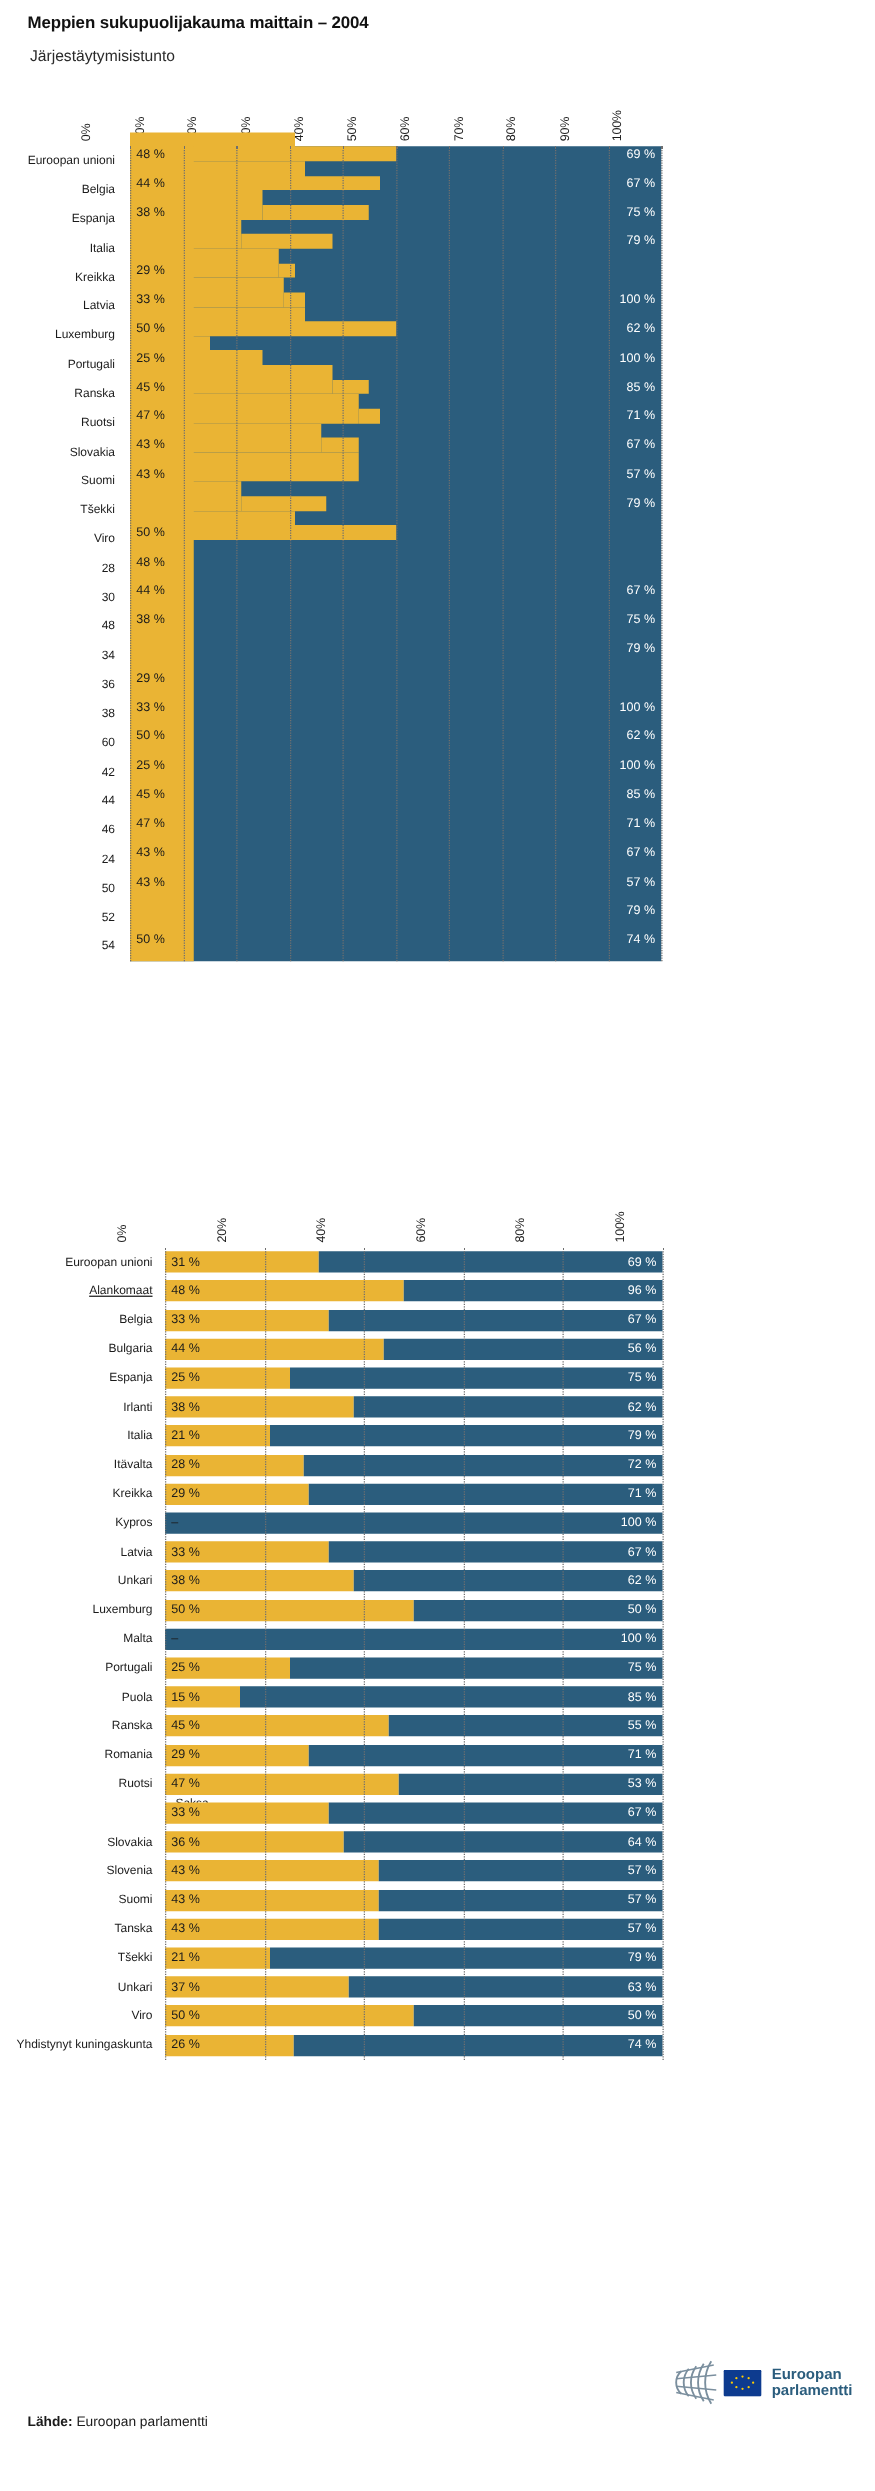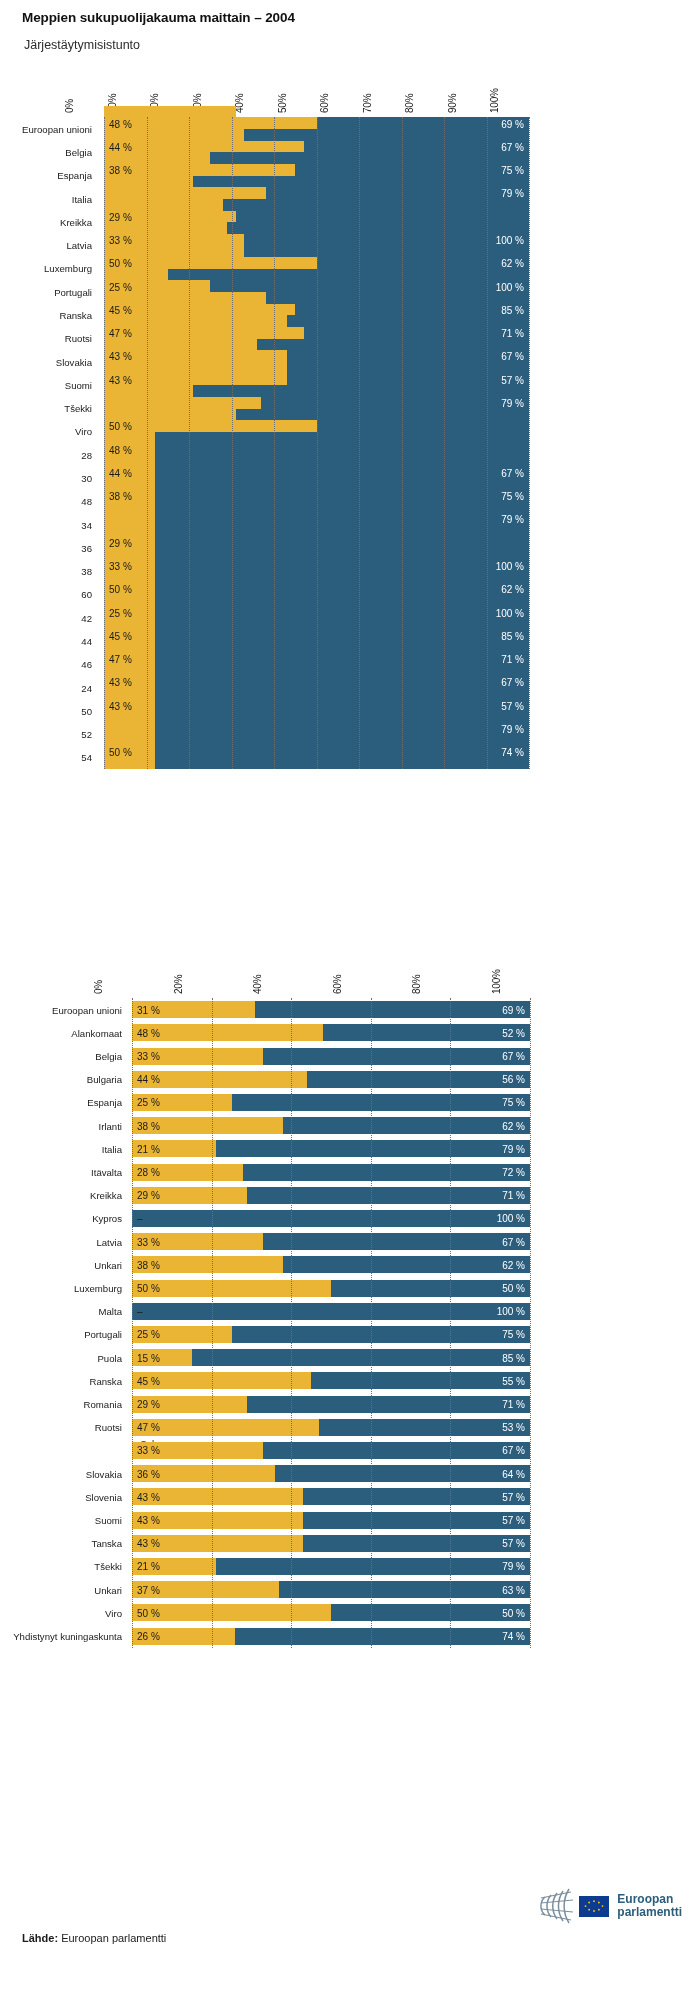--- a/index.html
+++ b/index.html
@@ -217,21 +217,21 @@
     <div class="axes" id="c2-axes">
         <div class="axis-label" style="position: absolute; left: 136px; top: 2px; height: 42px; transform: rotate(-90deg); transform-origin: left bottom; bottom: auto; line-height: 10px; width: 1px;">0%</div>
         <div class="axis-label" style="position: absolute; left: 215.6px; top: 2px; height: 42px; transform: rotate(-90deg); transform-origin: left bottom; bottom: auto; line-height: 10px; width: 1px;">20%</div>
         <div class="axis-label" style="position: absolute; left: 295.2px; top: 2px; height: 42px; transform: rotate(-90deg); transform-origin: left bottom; bottom: auto; line-height: 10px; width: 1px;">40%</div>
         <div class="axis-label" style="position: absolute; left: 374.8px; top: 2px; height: 42px; transform: rotate(-90deg); transform-origin: left bottom; bottom: auto; line-height: 10px; width: 1px;">60%</div>
         <div class="axis-label" style="position: absolute; left: 454.4px; top: 2px; height: 42px; transform: rotate(-90deg); transform-origin: left bottom; bottom: auto; line-height: 10px; width: 1px;">80%</div>
         <div class="axis-label" style="position: absolute; left: 534px; top: 2px; height: 42px; transform: rotate(-90deg); transform-origin: left bottom; bottom: auto; line-height: 10px; width: 1px;">100%</div>
       </div>
     <div class="labels" id="c2-labels">
         <div class="rowlabel" style="left: 0px; width: 122px; top: 59.6px;">Euroopan unioni</div>
-        <div class="rowlabel" style="left: 0px; width: 122px; top: 82.8px;">Alankomaat</div>
+        <div class="rowlabel" style="left: 0px; width: 122px; top: 82.8px; text-decoration: underline;">Alankomaat</div>
         <div class="rowlabel" style="left: 0px; width: 122px; top: 106px;">Belgia</div>
         <div class="rowlabel" style="left: 0px; width: 122px; top: 129.2px;">Bulgaria</div>
         <div class="rowlabel" style="left: 0px; width: 122px; top: 152.4px;">Espanja</div>
         <div class="rowlabel" style="left: 0px; width: 122px; top: 175.6px;">Irlanti</div>
         <div class="rowlabel" style="left: 0px; width: 122px; top: 198.8px;">Italia</div>
         <div class="rowlabel" style="left: 0px; width: 122px; top: 222px;">Itävalta</div>
         <div class="rowlabel" style="left: 0px; width: 122px; top: 245.2px;">Kreikka</div>
         <div class="rowlabel" style="left: 0px; width: 122px; top: 268.4px;">Kypros</div>
         <div class="rowlabel" style="left: 0px; width: 122px; top: 291.6px;">Latvia</div>
         <div class="rowlabel" style="left: 0px; width: 122px; top: 314.8px;">Unkari</div>
@@ -336,21 +336,21 @@
       <div class="pct-left" style="left: 137px; top: 500.4px; z-index: 4;">33 %</div>
       <div class="pct-left" style="left: 137px; top: 523.6px; z-index: 4;">36 %</div>
       <div class="pct-left" style="left: 137px; top: 546.8px; z-index: 4;">43 %</div>
       <div class="pct-left" style="left: 137px; top: 570px; z-index: 4;">43 %</div>
       <div class="pct-left" style="left: 137px; top: 593.2px; z-index: 4;">43 %</div>
       <div class="pct-left" style="left: 137px; top: 616.4px; z-index: 4;">21 %</div>
       <div class="pct-left" style="left: 137px; top: 639.6px; z-index: 4;">37 %</div>
       <div class="pct-left" style="left: 137px; top: 662.8px; z-index: 4;">50 %</div>
       <div class="pct-left" style="left: 137px; top: 686px; z-index: 4;">26 %</div>
       <div class="pct-right" style="right: 175px; top: 59.6px; z-index: 4;">69 %</div>
-      <div class="pct-right" style="right: 175px; top: 82.8px; z-index: 4;">52 %</div>
+      <div class="pct-right" style="right: 175px; top: 82.8px; z-index: 4;">96 %</div>
       <div class="pct-right" style="right: 175px; top: 106px; z-index: 4;">67 %</div>
       <div class="pct-right" style="right: 175px; top: 129.2px; z-index: 4;">56 %</div>
       <div class="pct-right" style="right: 175px; top: 152.4px; z-index: 4;">75 %</div>
       <div class="pct-right" style="right: 175px; top: 175.6px; z-index: 4;">62 %</div>
       <div class="pct-right" style="right: 175px; top: 198.8px; z-index: 4;">79 %</div>
       <div class="pct-right" style="right: 175px; top: 222px; z-index: 4;">72 %</div>
       <div class="pct-right" style="right: 175px; top: 245.2px; z-index: 4;">71 %</div>
       <div class="pct-right" style="right: 175px; top: 268.4px; z-index: 4;">100 %</div>
       <div class="pct-right" style="right: 175px; top: 291.6px; z-index: 4;">67 %</div>
       <div class="pct-right" style="right: 175px; top: 314.8px; z-index: 4;">62 %</div>

